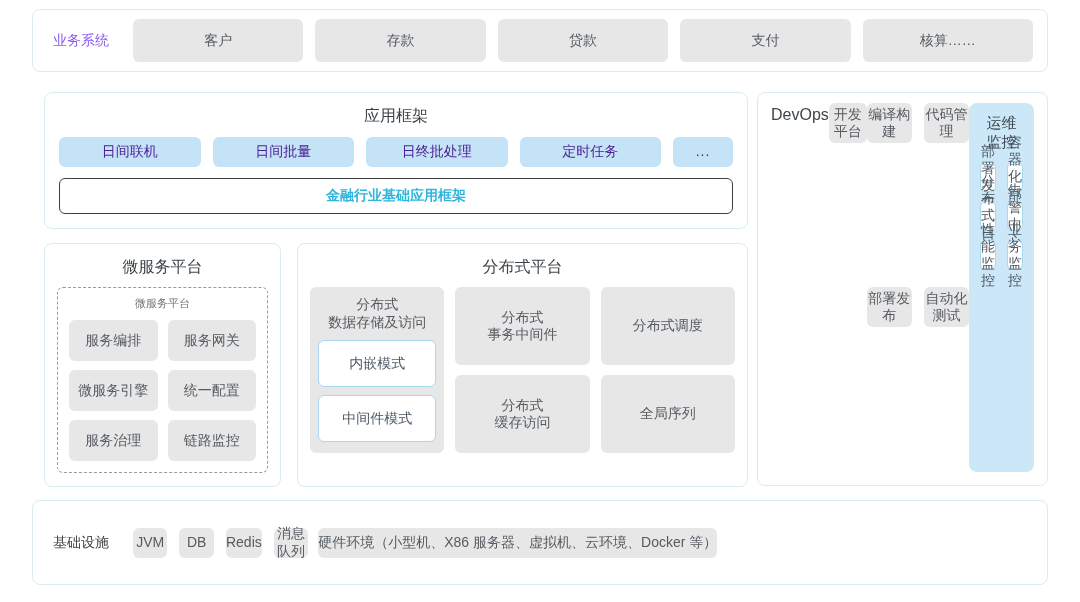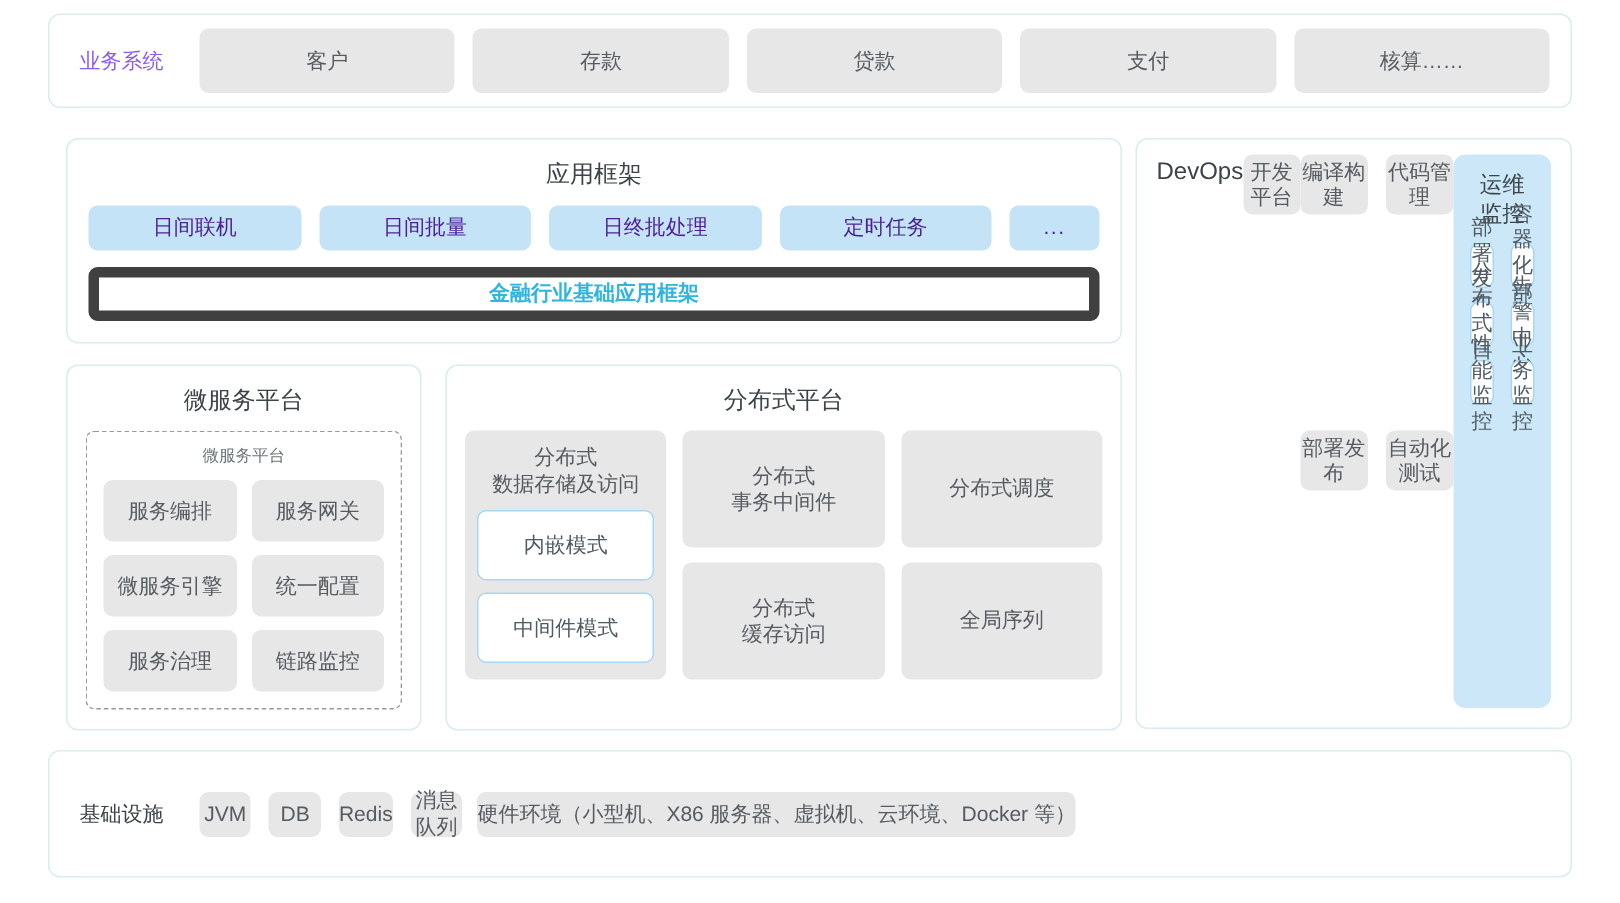--- a/index.html
+++ b/index.html
@@ -23,21 +23,21 @@
     display: flex; align-items: center; justify-content: center;
     text-align: center;
     border-radius: 6px;
     color: #555b60;
     line-height: 1.22;
   }
   .chip.gray   { background: #e7e7e8; }
   .chip.blue   { background: #c4e3f6; color: #4c1d95; }
   .chip.white-b{ background: #ffffff; border: 1px solid #a8d8ef; color: #4f5a63; }
   .chip.outline-cyan {
-    background: #ffffff; border: 7px solid #404040; color: #30b6dd;
+    background: #ffffff; border: 1px solid #404040; color: #30b6dd;
     font-weight: bold;
   }
 
   .sect-title {
     text-align: center;
     color: #3d4449;
     font-size: 16px;
   }
 
   

